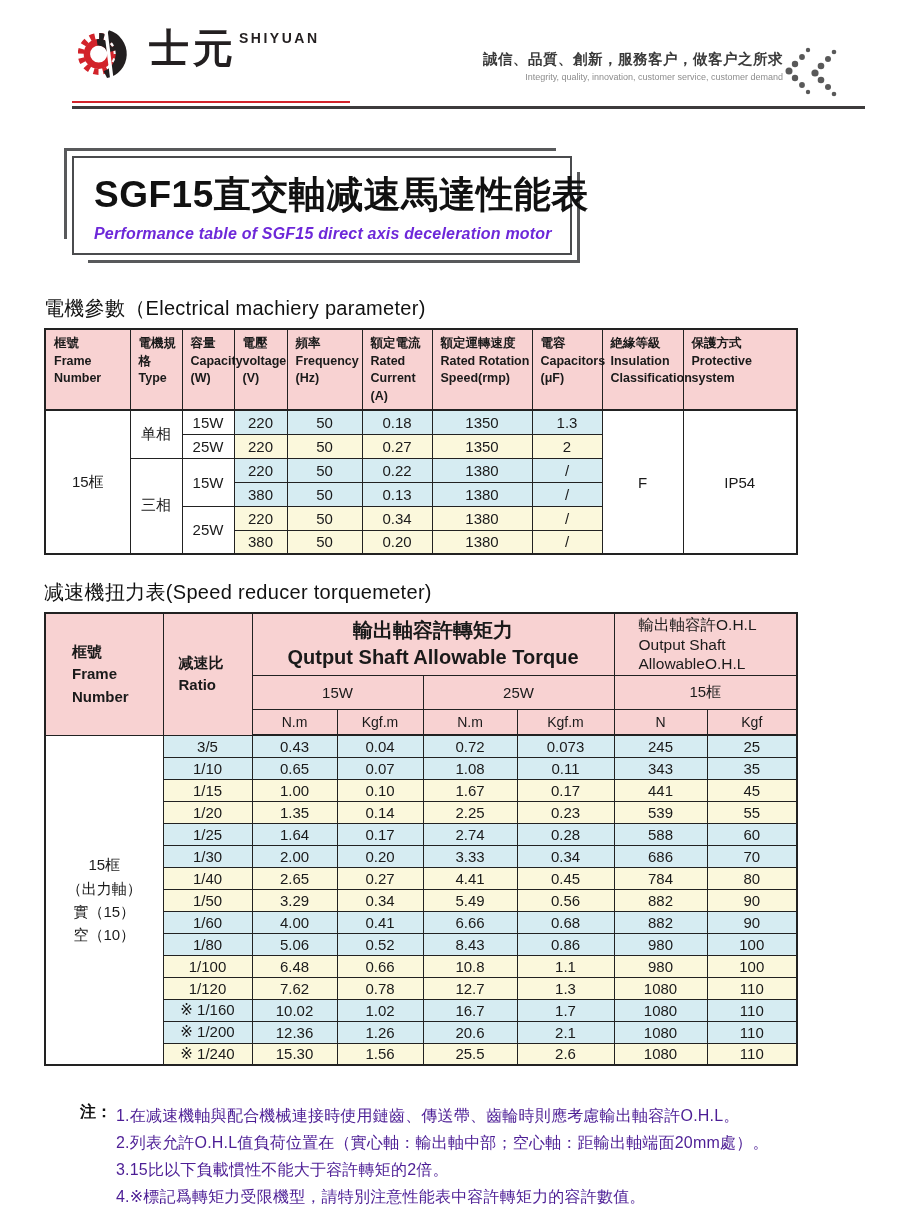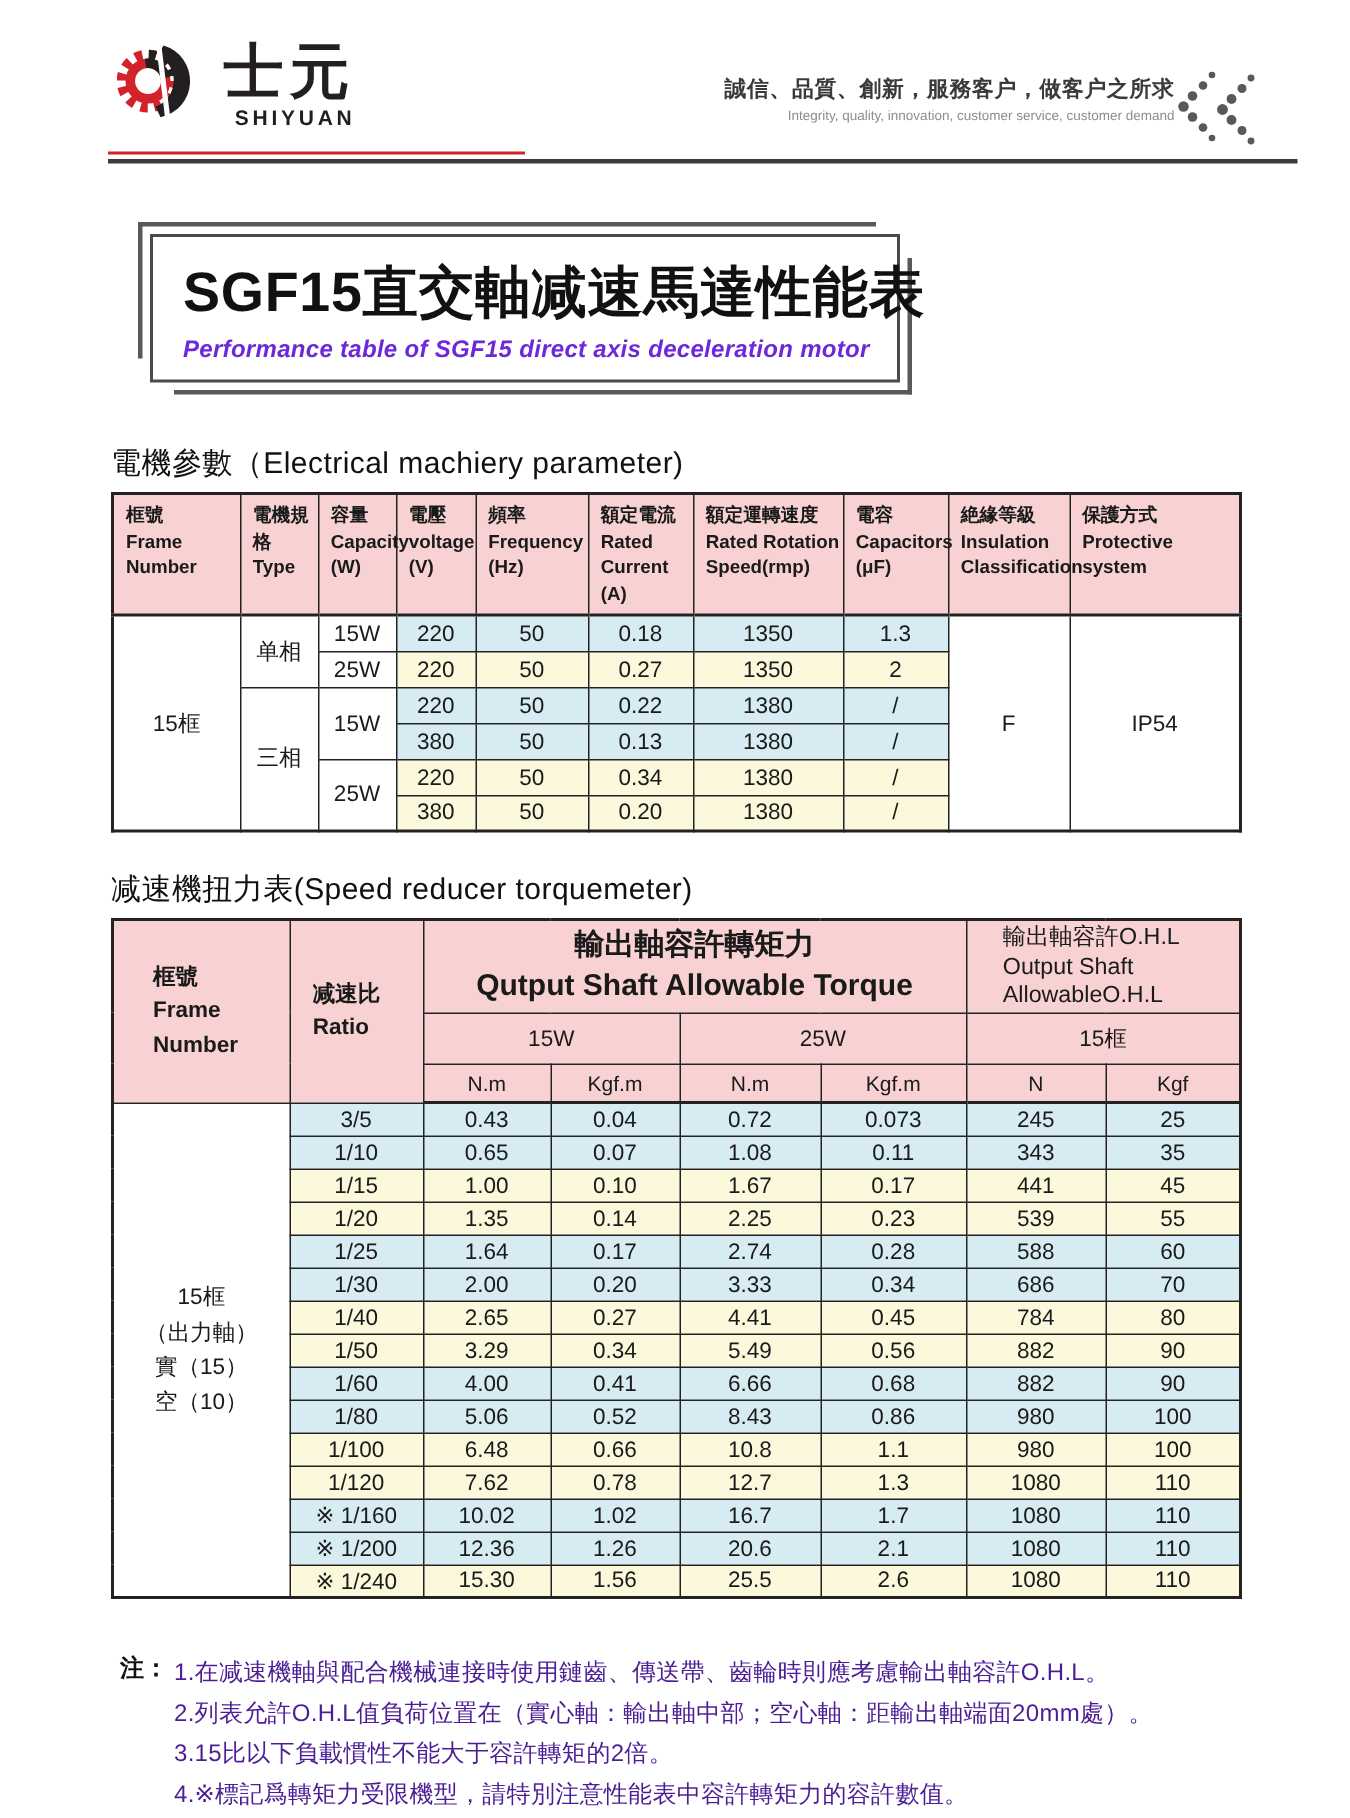--- a/index.html
+++ b/index.html
@@ -8,44 +8,44 @@
     width:900px; height:1212px;
     font-family:"Liberation Sans","DejaVu Sans",sans-serif;
     color:#1a1a1a; position:relative; overflow:hidden;
   }
   .page { width:900px; height:1212px; background:#fff; }
 
   
   .header { display:flex; align-items:flex-start; padding:26px 55px 0 78px; }
   .logo { display:flex; align-items:flex-start; gap:7px; }
   .logo-mark { width:64px; height:56px; }
-  .logo-text { display:flex; flex-direction:column; margin-top:2px;text-align:right; }
+  .logo-text { display:flex; flex-direction:row; margin-top:2px; }
   .brand-cn { font-size:40px; font-weight:bold; color:#231f20; letter-spacing:4px; line-height:1.0; }
   .brand-en { font-size:14px; font-weight:bold; color:#231f20; letter-spacing:2.5px; margin-top:2px; margin-left:2px; }
   .header-spacer { flex:1; }
   .tagline { margin-top:24px; margin-right:0;text-align:right; }
   .tagline-cn { font-size:14.5px; font-weight:bold; color:#3a3a3a; letter-spacing:0.5px; }
   .tagline-en { font-size:9px; color:#8d8d8d; margin-top:3px; }
   .chevrons { margin-top:18px; }
   .header-rule { position:relative; height:9px; margin:2px 35px 0 72px; }
   .header-rule .rule-red { position:absolute; left:0; top:0; width:278px; height:2px; background:var(--brand-red,#d2232a); }
   .header-rule .rule-dark { position:absolute; left:0; right:0; top:5px; height:2.5px; background:#3d3b3c; }
 
   
-  .title-wrap { position:relative; margin:46px 0 0 100px; width:500px; }
+  .title-wrap { position:relative; margin:46px 0 0 72px; width:500px; }
   .title-wrap::before { content:""; position:absolute; top:-8px; left:-8px; right:16px; bottom:16px;
       border-top:3px solid #58595b; border-left:3px solid #58595b; }
   .title-wrap::after { content:""; position:absolute; top:16px; left:16px; right:-8px; bottom:-8px;
       border-right:3px solid #58595b; border-bottom:3px solid #58595b; }
   .title-box { position:relative; background:#fff; border:2px solid #4a4b4d; padding:12px 18px 10px 20px; z-index:2; }
   .doc-title { font-size:37px; font-weight:bold; color:#111; letter-spacing:0.5px; white-space:nowrap; }
   .doc-subtitle { font-size:16px; font-weight:bold; font-style:italic; color:#6d28d9; margin-top:5px; letter-spacing:0.2px; }
 
   
-  .section { margin-left:74px; width:752px; }
+  .section { margin-left:44px; width:752px; }
   .section-motor { margin-top:40px; }
   .section-torque { margin-top:24px; }
   .section-heading { font-size:20px; color:#111; margin-bottom:6px; letter-spacing:0.3px; }
 
   
   table { border-collapse:collapse; table-layout:fixed; width:752px; background:#fff; }
   th, td { border:1px solid #222; }
   table { border:2px solid #222; }
   thead th { background:var(--header-pink,#f8d2d2); white-space:pre-line; vertical-align:top; }
   td { text-align:center; vertical-align:middle; font-size:15px; color:#1a1a1a; white-space:pre-line; }

